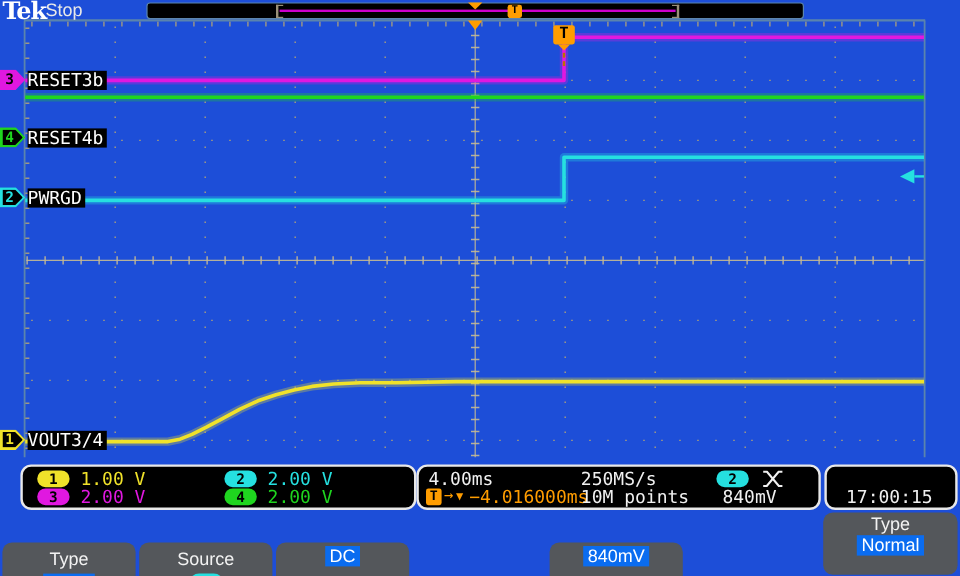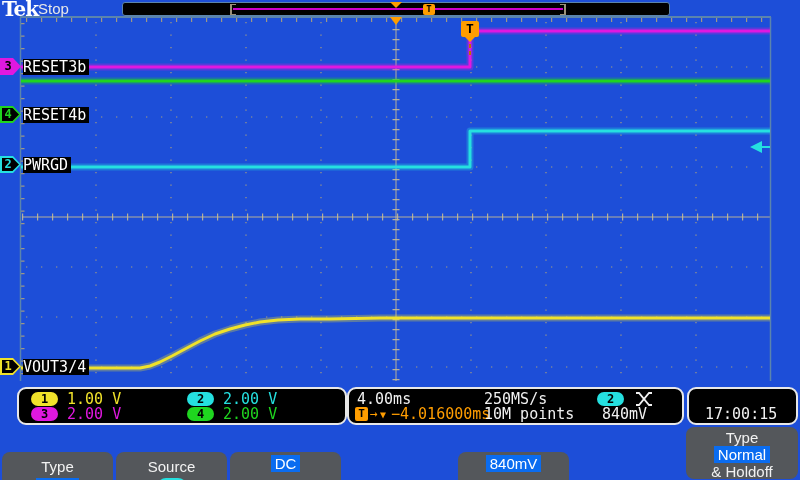--- a/index.html
+++ b/index.html
@@ -167,16 +167,15 @@
   </div>
   <div class="btn" style="left:230px;width:111px">
     <div class="valrow"><span class="hl">DC</span></div>
   </div>
   <div class="btn" style="left:458px;width:111px">
     <div class="valrow"><span class="hl">840mV</span></div>
   </div>
   <div class="btn" style="left:686px;width:112px;top:427px;height:52px">
     <div class="title" style="margin-top:2px">Type</div>
     <div style="margin-top:0;font-size:15px"><span class="hl">Normal</span></div>
-    <div style="margin-top:0;font-size:15px">&amp; Holdoff</div>
   </div>
 
 </div>
 
 </body></html>

